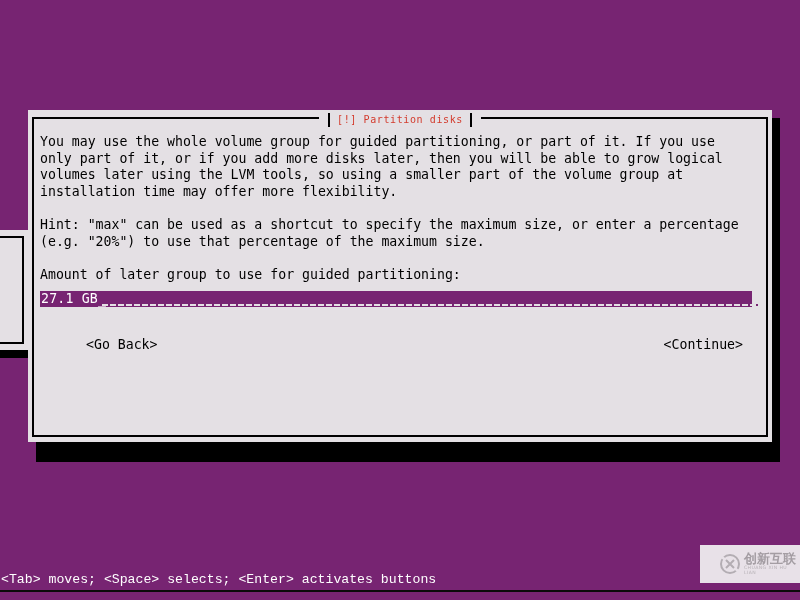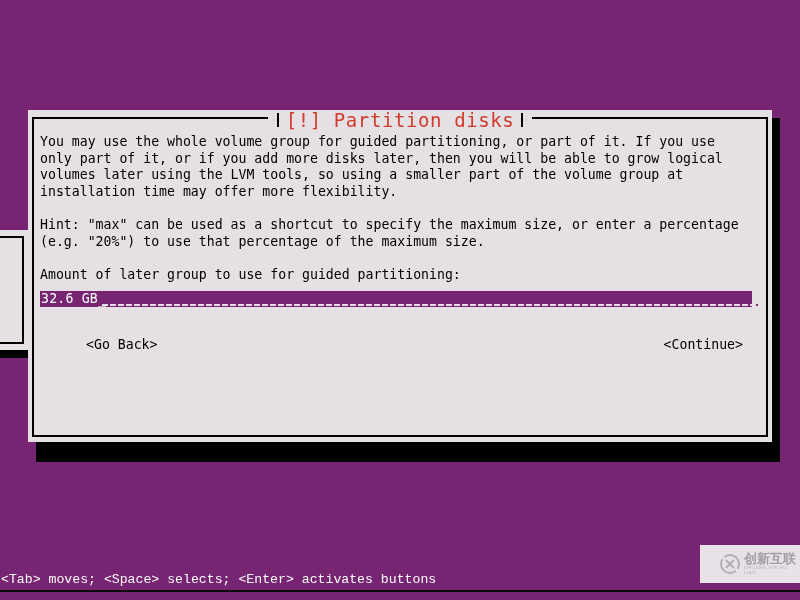--- a/index.html
+++ b/index.html
@@ -100,21 +100,21 @@
     line-height: 1;
   }
   .title-tick {
     display: inline-block;
     width: 2px;
     height: 14px;
     background: #000;
   }
   .title-text {
     color: #d33a2c;
-    font-size: 19px;
+    font-size: 10px;
     letter-spacing: 0.6px;
     white-space: nowrap;
   }
 
   
   .content {
     position: absolute;
     left: 12px;
     top: 24px;
     right: 10px;
@@ -299,21 +299,21 @@
 only part of it, or if you add more disks later, then you will be able to grow logical
 volumes later using the LVM tools, so using a smaller part of the volume group at
 installation time may offer more flexibility.</p>
     <p class="para">Hint: "max" can be used as a shortcut to specify the maximum size, or enter a percentage
 (e.g. "20%") to use that percentage of the maximum size.</p>
 
     <p class="prompt">Amount of later group to use for guided partitioning:</p>
 
     <div class="input-row">
       <div class="input-field" title="max">
-        <span class="input-value">32.6 GB</span><span class="input-caret">_</span>
+        <span class="input-value">27.1 GB</span><span class="input-caret">_</span>
       </div>
       <div class="input-fill"></div>
     </div>
 
     <div class="buttons">
       <span class="btn btn-back">&lt;Go Back&gt;</span>
       <span class="btn btn-cont">&lt;Continue&gt;</span>
     </div>
 
   </div>

